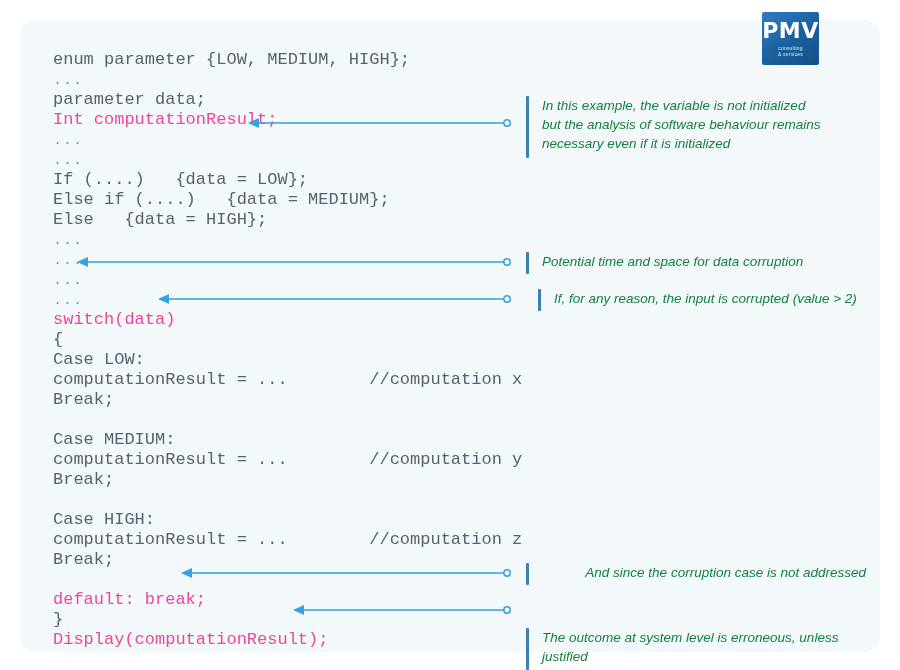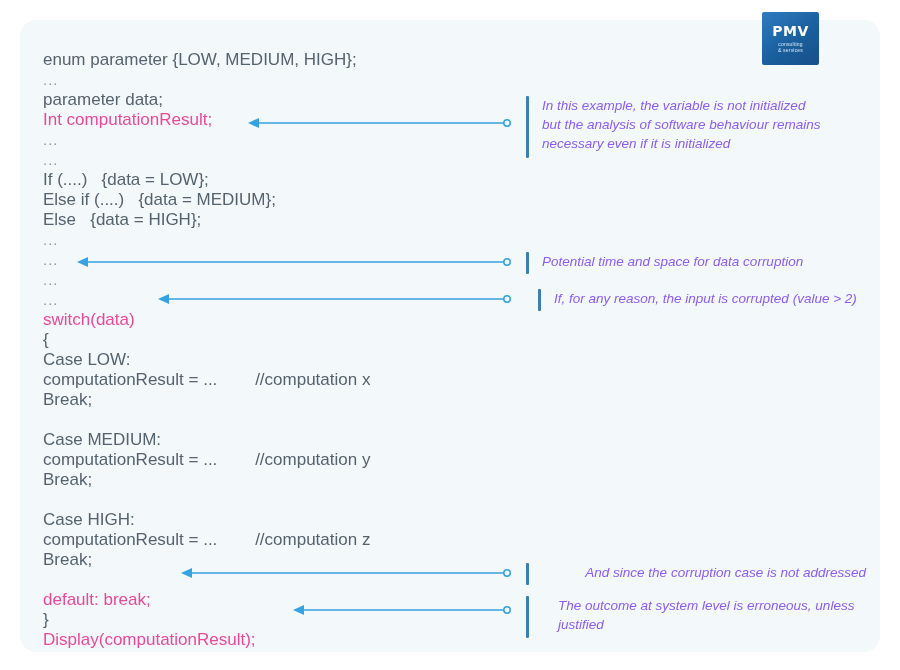--- a/index.html
+++ b/index.html
@@ -44,42 +44,42 @@
     border-radius: 2px;
     display: flex;
     flex-direction: column;
     align-items: center;
     justify-content: center;
     overflow: hidden;
   }
   #logo .logo-mark {
     color: #ffffff;
     font-family: "DejaVu Sans", sans-serif;
-    font-size: 14px;
+    font-size: 22px;
     font-weight: bold;
     letter-spacing: 0.5px;
     line-height: 1;
     margin-bottom: 3px;
   }
   #logo .logo-sub {
     color: #dbe9f6;
     font-family: "Liberation Sans", sans-serif;
     font-size: 5px;
     line-height: 6px;
     text-align: center;
     letter-spacing: 0.2px;
   }
 
   
   #code {
     position: absolute;
-    left: 43px;
+    left: 53px;
     top: 50px;
     width: 430px;
-    font-family: Liberation Sans, sans-serif;
+    font-family: Liberation Mono, monospace;
     font-size: 17px;
     line-height: 20px;
     color: #55636e;
     white-space: pre;
   }
   .code-line {
     height: 20px;
     white-space: pre;
     position: relative;
   }
@@ -102,21 +102,21 @@
     background: #3c7fb1;
     flex: 0 0 3px;
     border-radius: 1px;
   }
   .annotation .atext {
     margin-left: 13px;
     font-family: "Liberation Sans", sans-serif;
     font-style: italic;
     font-size: 13.5px;
     line-height: 19px;
-    color: #8b5cf6;
+    color: #15803d;
     white-space: pre-line;
   }
 
   
   .arrow {
     position: absolute;
     height: 14px;
     pointer-events: none;
   }
   .arrow svg { display: block; overflow: visible; }
@@ -153,21 +153,21 @@
   <div class="annotation" style="left:526px; top:289px; width:350px; height:22px;padding-left:12px;">
     <div class="bar"></div>
     <div class="atext">If, for any reason, the input is corrupted (value &gt; 2)</div>
   </div>
 
   <div class="annotation" style="left:526px; top:563px; width:340px; height:22px;justify-content:space-between;">
     <div class="bar"></div>
     <div class="atext">And since the corruption case is not addressed</div>
   </div>
 
-  <div class="annotation" style="left:526px; top:596px; width:345px; height:42px;gap:16px;">
+  <div class="annotation" style="left:526px; top:628px; width:345px; height:42px;">
     <div class="bar"></div>
     <div class="atext">The outcome at system level is erroneous, unless
 justified</div>
   </div>
 
   <div class="arrow" style="left:248px; top:116px; width:264px;">
     <svg width="264" height="14" viewBox="0 0 264 14">
       <path d="M0 7 L11 2 L11 12 Z" fill="#34a3e0"></path>
       <line x1="10" y1="7" x2="256" y2="7" stroke="#34a3e0" stroke-width="1.6"></line>
       <circle cx="259" cy="7" r="3.2" fill="#f3f8fb" stroke="#34a3e0" stroke-width="1.5"></circle>

